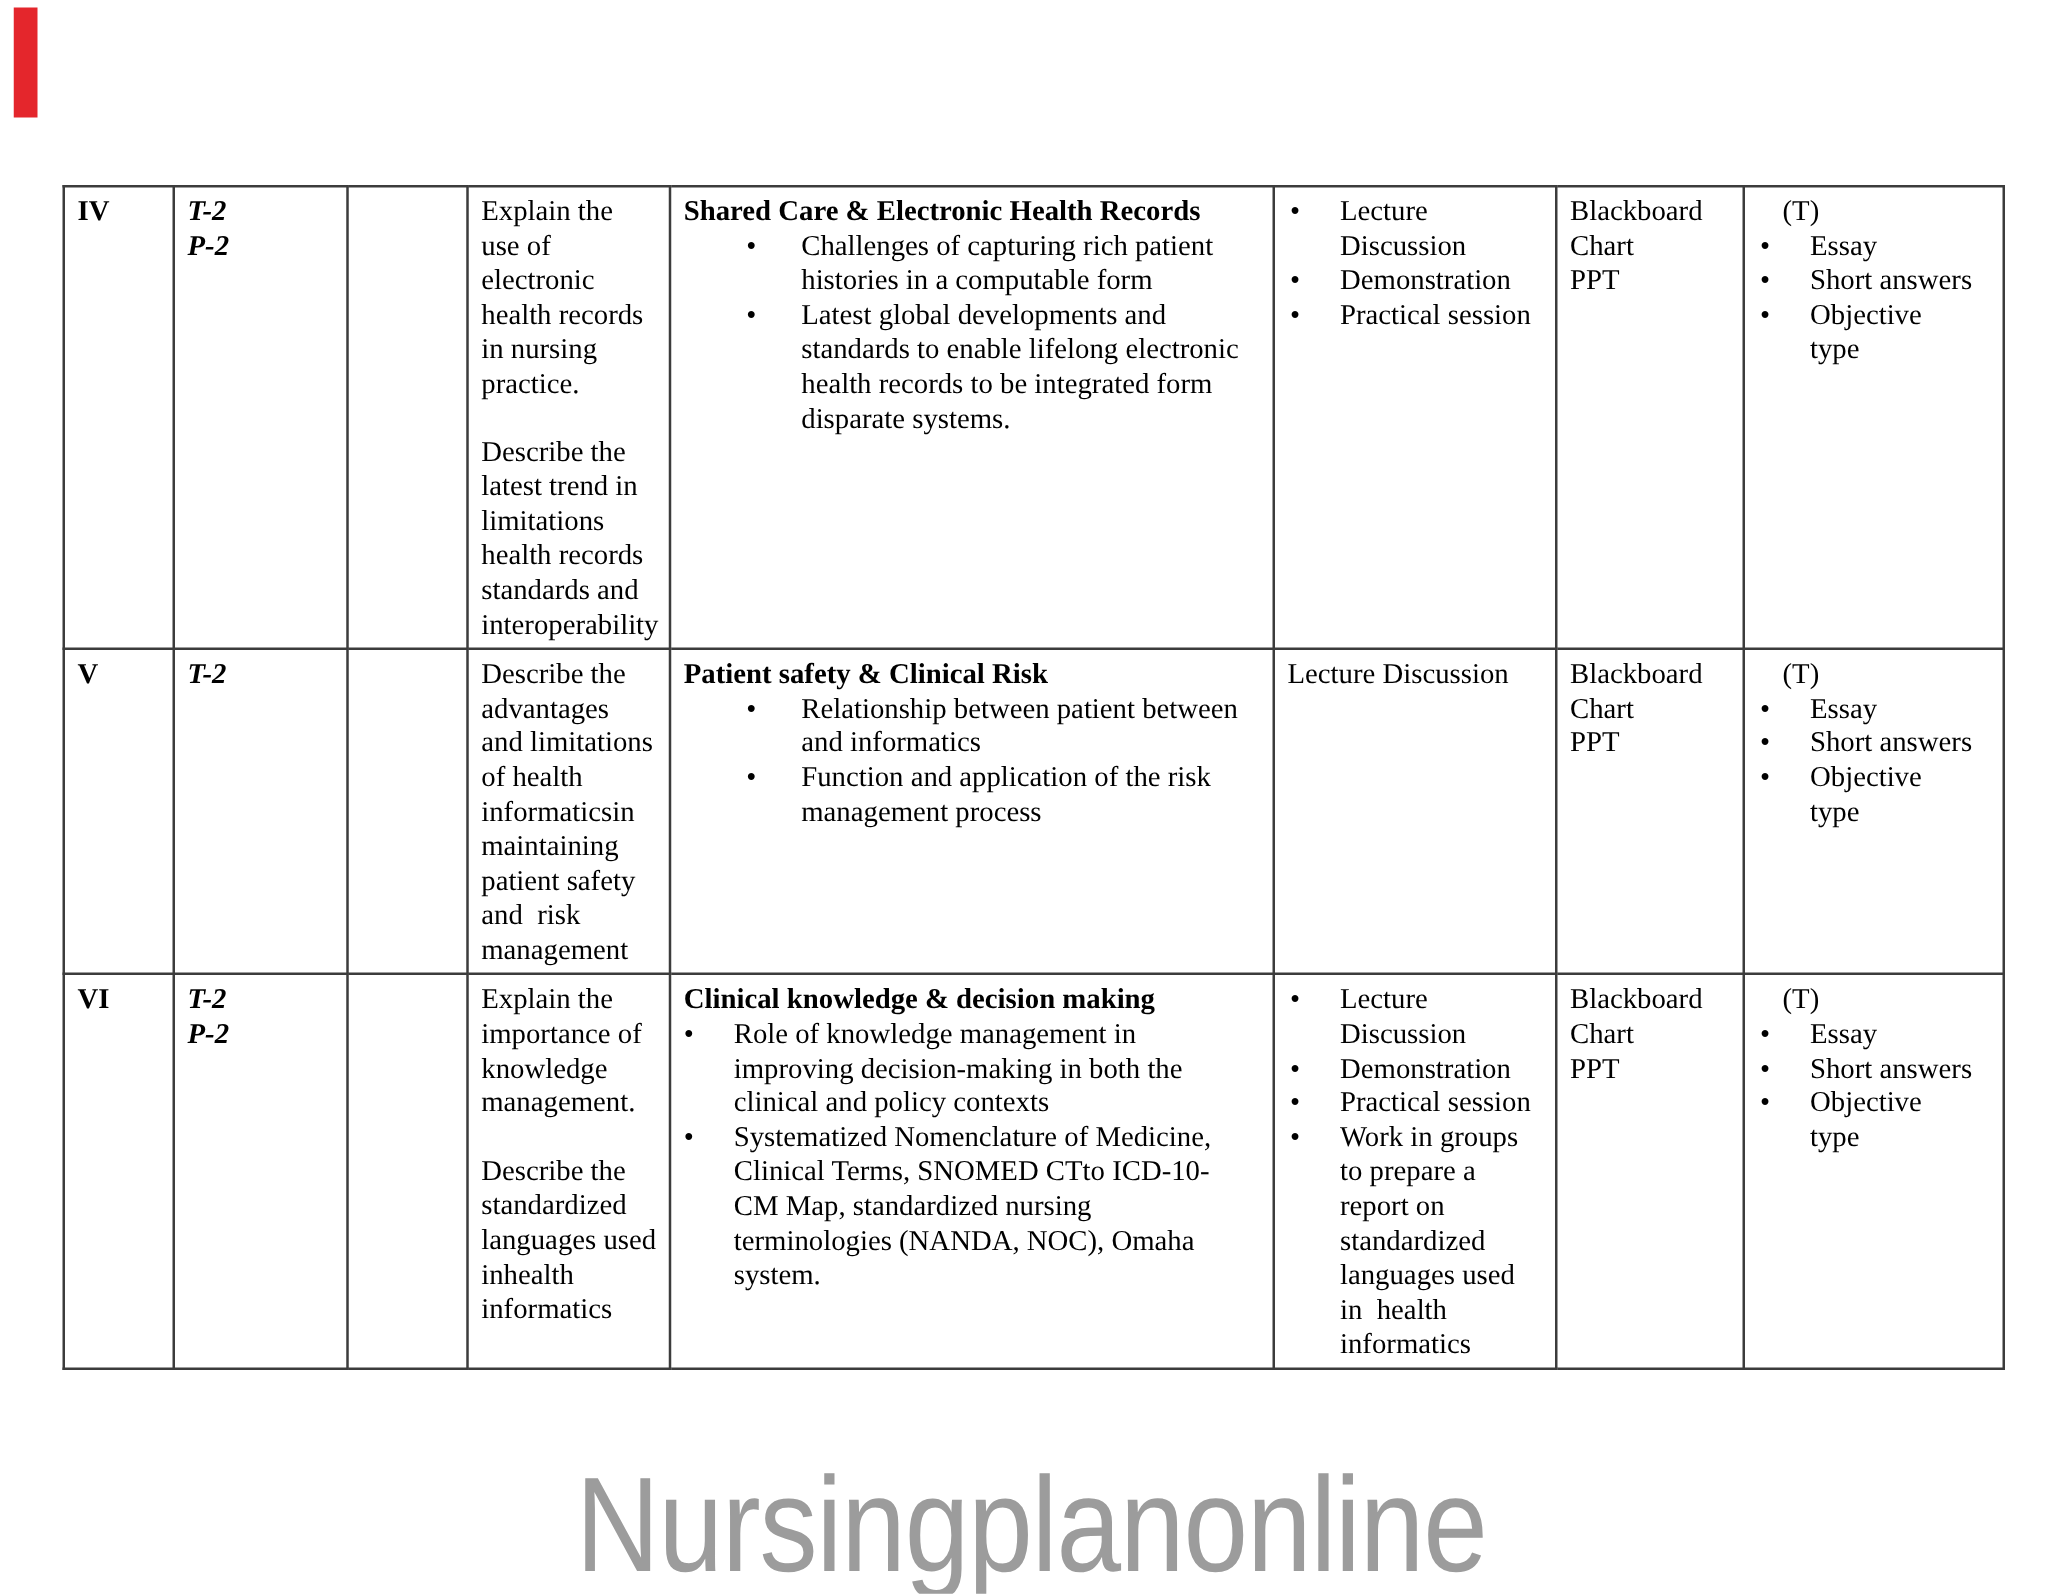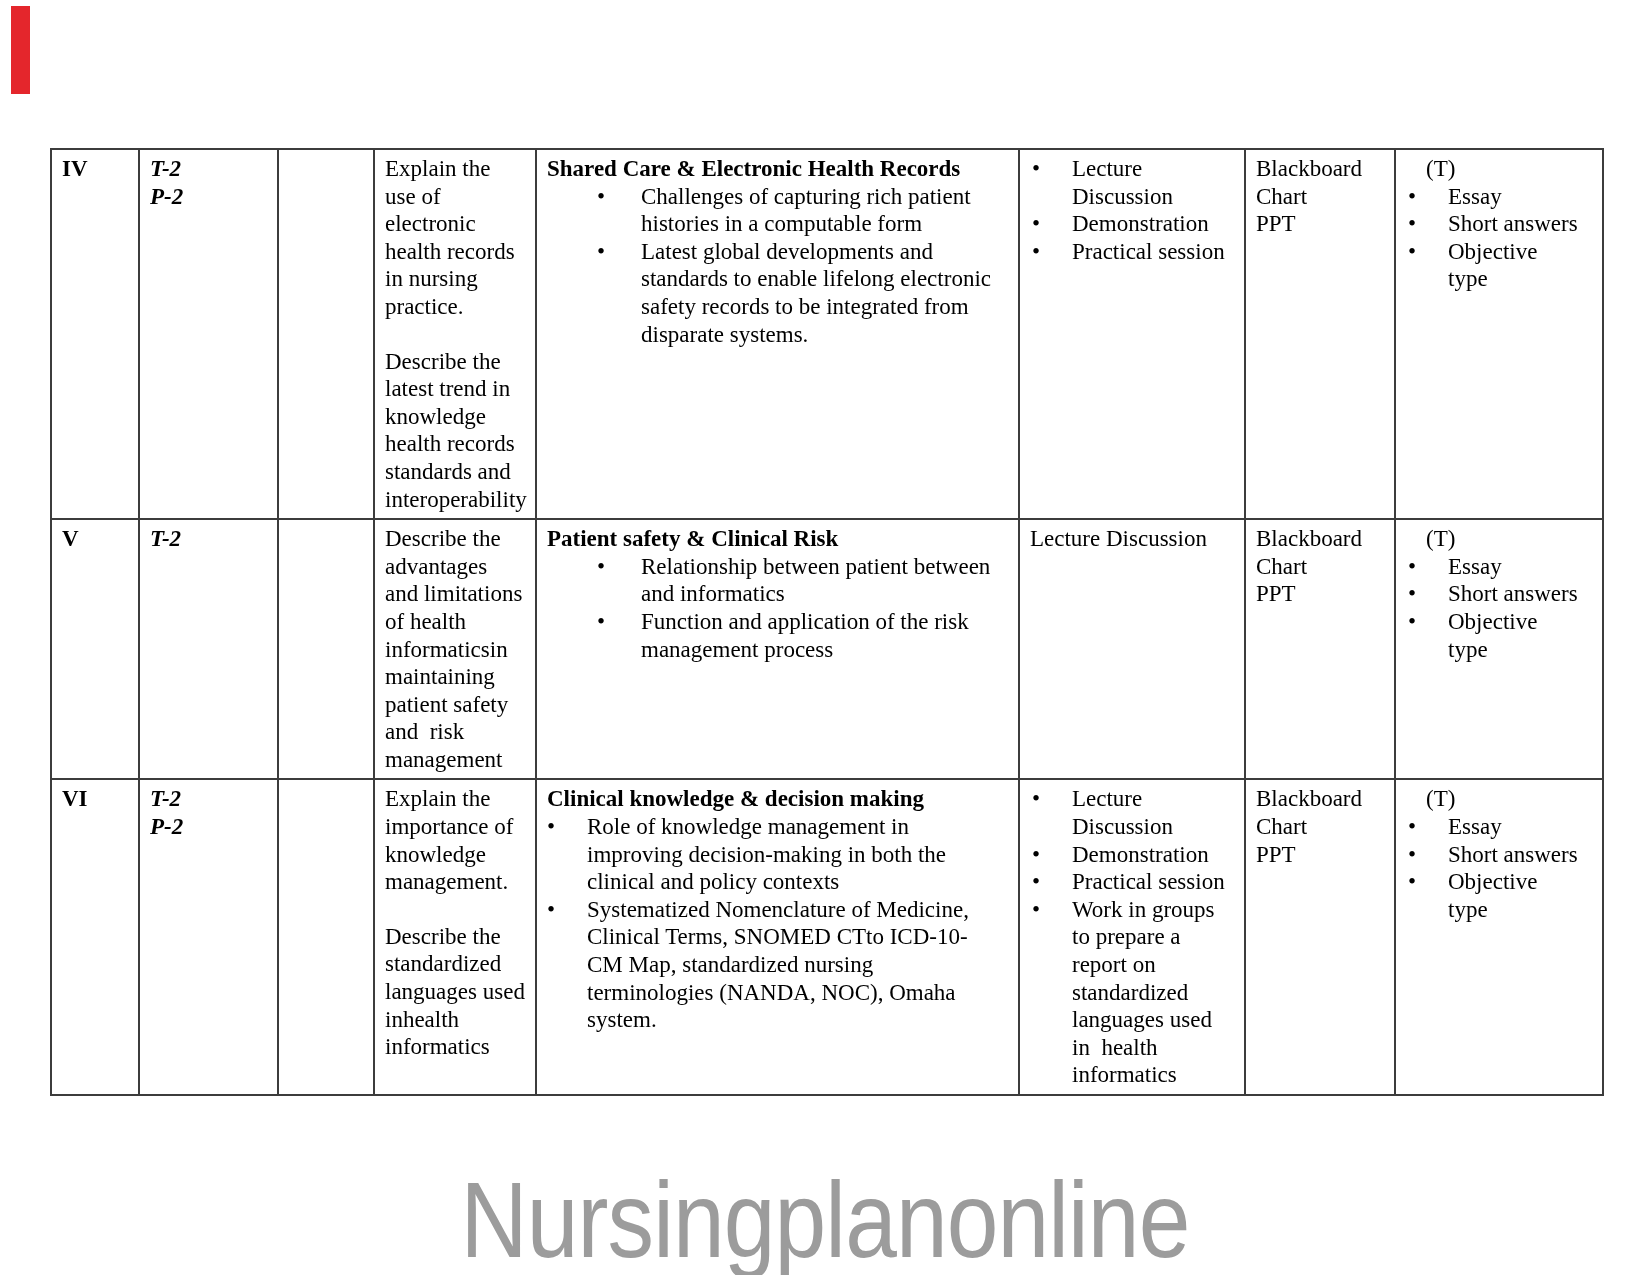--- a/index.html
+++ b/index.html
@@ -114,30 +114,30 @@
     <td class="unit-cell">
       <span>IV</span>
     </td>
     <td class="hours-cell">
       <span class="pre">T-2
 P-2</span>
     </td>
     <td class="spare-cell"></td>
     <td class="objectives-cell">
       <p class="para">Explain the use of electronic health records in nursing practice.</p>
-      <p class="para">Describe the latest trend in knowledge health records standards and interoperability</p>
+      <p class="para">Describe the latest trend in limitations health records standards and interoperability</p>
     </td>
     <td class="content-cell">
       <div class="ctitle">Shared Care &amp; Electronic Health Records</div>
       <ul class="bl bl-content">
         <li>
               <span class="t">Challenges of capturing rich patient histories in a computable form</span>
             </li>
         <li>
-              <span class="t">Latest global developments and standards to enable lifelong electronic safety records to be integrated from disparate systems.</span>
+              <span class="t">Latest global developments and standards to enable lifelong electronic health records to be integrated form disparate systems.</span>
             </li>
       </ul>
     </td>
     <td class="teaching-cell">
       <ul class="bl bl-teach">
         <li>
               <span class="t">Lecture Discussion</span>
             </li>
         <li>
               <span class="t">Demonstration</span>

